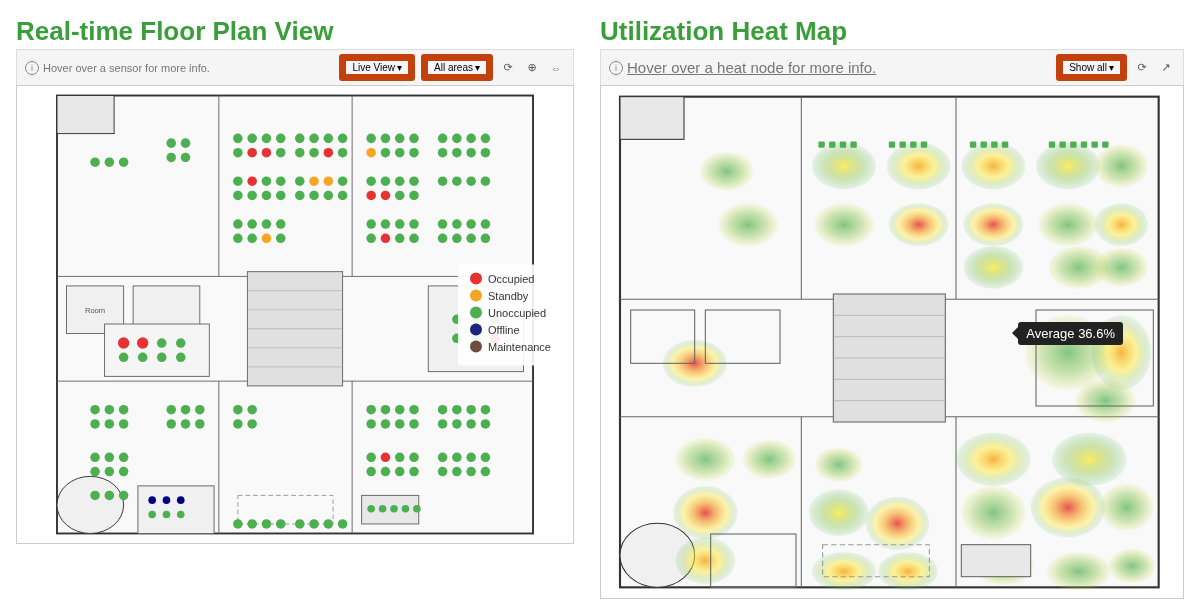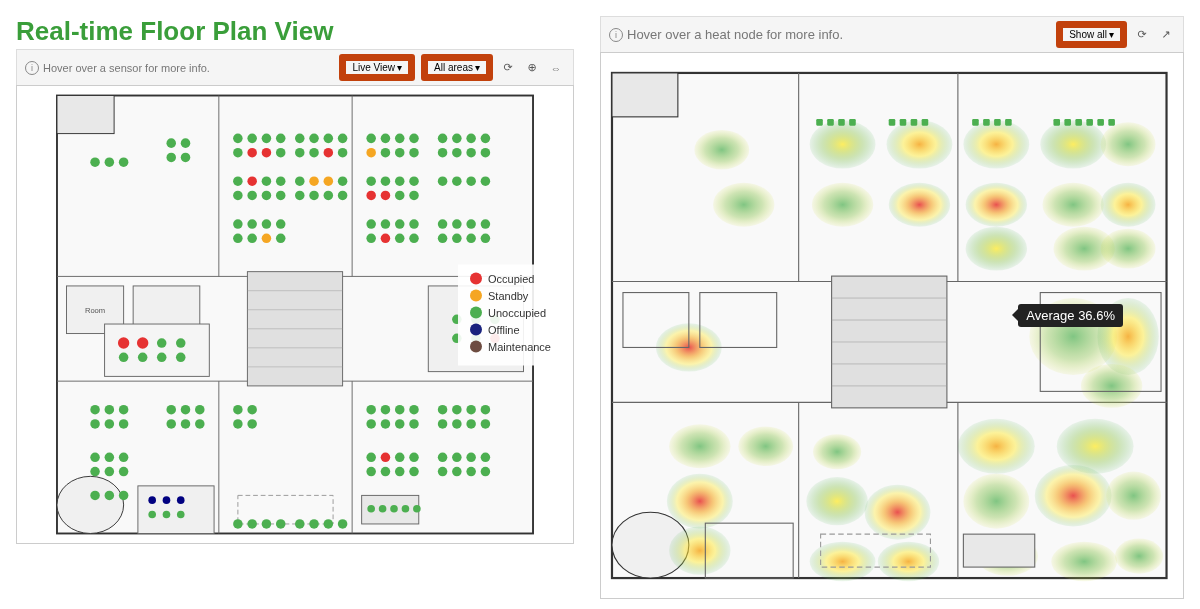--- a/index.html
+++ b/index.html
@@ -454,25 +454,26 @@
       </div>
       <div class="legend-item">
         <div class="legend-dot" style="background:#6d4c41;"></div>
         <span>Maintenance</span>
       </div>
     </div>
   </div>
 </div>
 
 <div class="right-panel">
+  <div class="panel-title">Utilization Heat Map</div>
 
   <div class="toolbar">
     <div class="toolbar-left">
       <span class="info-icon">i</span>
-      <span style="color:#777; font-size:13px;">Hover over a heat node for more info.</span>
+      <span style="color:#777; font-size:15px;text-decoration:underline;">Hover over a heat node for more info.</span>
     </div>
     <div class="toolbar-right">
       <button class="toolbar-btn">
         <span>Show all</span>
         <span>▾</span>
       </button>
       <div class="toolbar-icon">⟳</div>
       <div class="toolbar-icon">↗</div>
     </div>
   </div>

